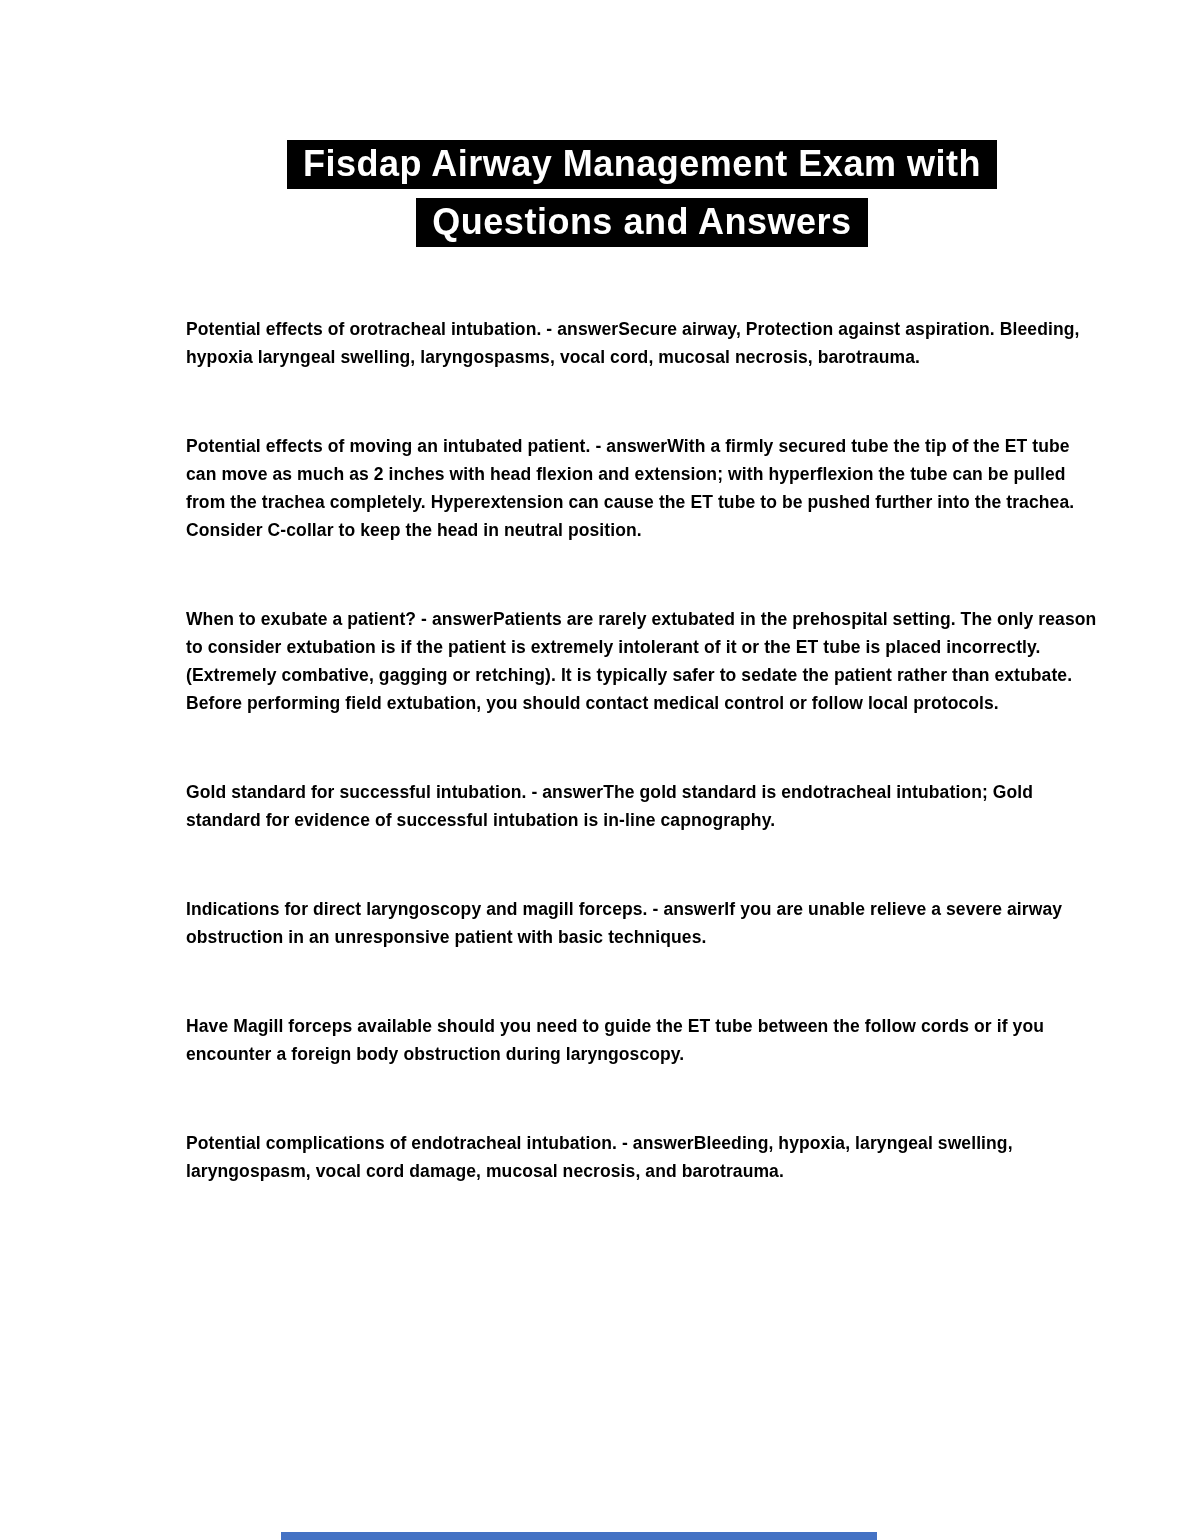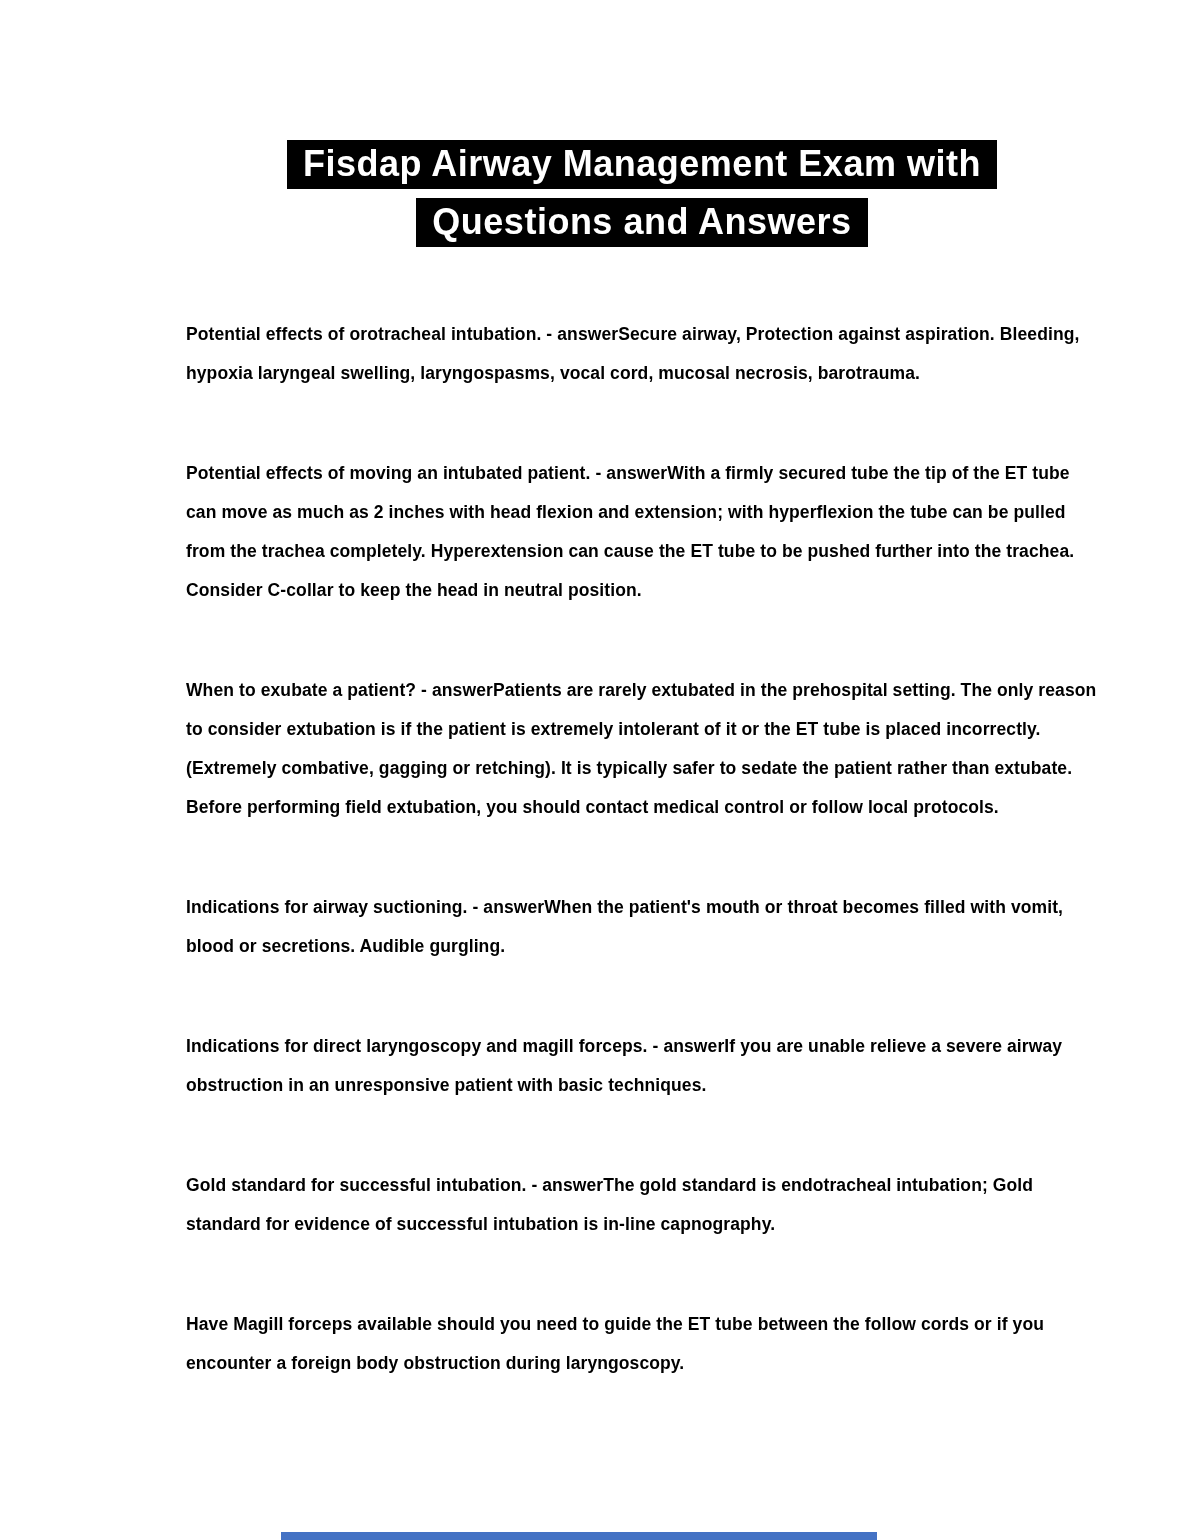--- a/index.html
+++ b/index.html
@@ -31,21 +31,21 @@
   }
   .content {
     margin: 68px 0 0 139px;
     width: 916px;
   }
   .content p.qa {
     margin: 0 0 61px 0;
     font-size: 17.5px;
     font-weight: bold;
     color: var(--body_text, #000000);
-    line-height: 39px;
+    line-height: 28px;
     letter-spacing: 0.1px;
   }
   .bottom-bar {
     position: absolute;
     left: 281px;
     bottom: 0;
     width: 596px;
     height: 8px;
     background: var(--bottom_bar, #4472c4);
   }
@@ -61,21 +61,21 @@
     </div>
     <div class="title-line">
       <span class="title-text">Questions and Answers</span>
     </div>
   </header>
 
   <main class="content">
     <p class="qa">Potential effects of orotracheal intubation. - answerSecure airway, Protection against aspiration. Bleeding, hypoxia laryngeal swelling, laryngospasms, vocal cord, mucosal necrosis, barotrauma.</p>
     <p class="qa">Potential effects of moving an intubated patient. - answerWith a firmly secured tube the tip of the ET tube can move as much as 2 inches with head flexion and extension; with hyperflexion the tube can be pulled from the trachea completely. Hyperextension can cause the ET tube to be pushed further into the trachea. Consider C-collar to keep the head in neutral position.</p>
     <p class="qa">When to exubate a patient? - answerPatients are rarely extubated in the prehospital setting. The only reason to consider extubation is if the patient is extremely intolerant of it or the ET tube is placed incorrectly. (Extremely combative, gagging or retching). It is typically safer to sedate the patient rather than extubate. Before performing field extubation, you should contact medical control or follow local protocols.</p>
-    <p class="qa">Indications for airway suctioning. - answerWhen the patient's mouth or throat becomes filled with vomit, blood or secretions. Audible gurgling.</p>
+    <p class="qa">Gold standard for successful intubation. - answerThe gold standard is endotracheal intubation; Gold standard for evidence of successful intubation is in-line capnography.</p>
     <p class="qa">Indications for direct laryngoscopy and magill forceps. - answerIf you are unable relieve a severe airway obstruction in an unresponsive patient with basic techniques.</p>
-    <p class="qa">Gold standard for successful intubation. - answerThe gold standard is endotracheal intubation; Gold standard for evidence of successful intubation is in-line capnography.</p>
     <p class="qa">Have Magill forceps available should you need to guide the ET tube between the follow cords or if you encounter a foreign body obstruction during laryngoscopy.</p>
+    <p class="qa">Potential complications of endotracheal intubation. - answerBleeding, hypoxia, laryngeal swelling, laryngospasm, vocal cord damage, mucosal necrosis, and barotrauma.</p>
   </main>
 
   <div class="bottom-bar"></div>
 
 </div>
 
 </body></html>

